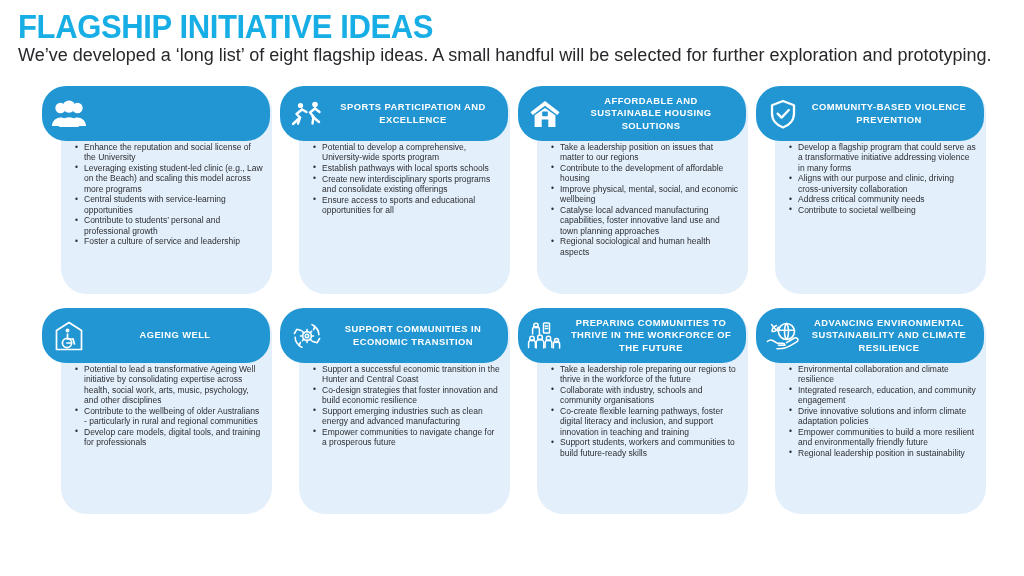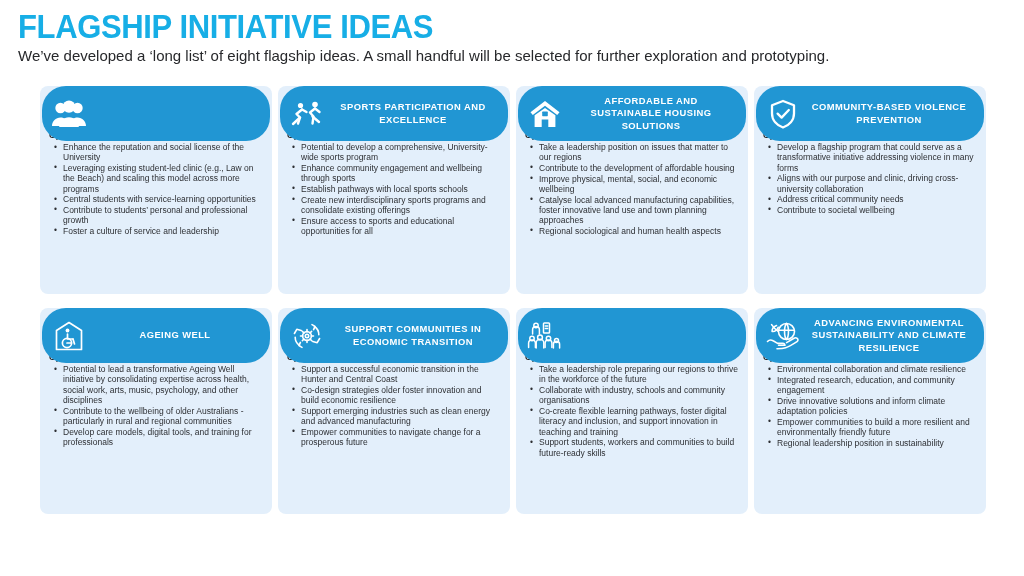--- a/index.html
+++ b/index.html
@@ -18,41 +18,42 @@
     font-size:33px;line-height:33px;
     font-weight:bold;
     letter-spacing:-0.4px;
     color:#17AEE6;
     font-family:"Liberation Sans Narrow","Liberation Sans",sans-serif;
     transform:scaleX(0.94);transform-origin:left center;
     white-space:nowrap;
   }
   .page-subtitle{
     position:absolute;left:18px;top:48px;
-    font-size:15px;line-height:15px;
+    font-size:18px;line-height:15px;
     color:#27282b;
     white-space:nowrap;
   }
 
   
   .grid{
     position:absolute;left:40px;top:86px;
     width:950px;
     display:grid;
     grid-template-columns:repeat(4,232px);
     column-gap:6px;
     row-gap:14px;
   }
   .card{position:relative;}
 
   .card-body{
     background:#e3effb;
-    border-radius:8px;
+    border-radius:26px;
     padding:44px 9px 10px 9px;
     box-sizing:border-box;
+    margin-left:21px;
   }
   .row1 .card-body{min-height:208px;}
   .row2 .card-body{min-height:206px;}
 
   .card-header{
     position:absolute;left:2px;top:0;right:2px;
     background:#2196d3;
     border-radius:24px;
     min-height:55px;
     display:flex;align-items:center;
@@ -137,21 +138,20 @@
           </svg>
         </span>
       </div>
     </div>
 
     <div class="card row1">
       <div class="card-body">
         <div class="opp-label">Opportunity Statement:</div>
         <ul class="points">
           <li>Potential to develop a comprehensive, University-wide sports program</li>
-          <li>Enhance community engagement and wellbeing through sports</li>
           <li>Establish pathways with local sports schools</li>
           <li>Create new interdisciplinary sports programs and consolidate existing offerings</li>
           <li>Ensure access to sports and educational opportunities for all</li>
         </ul>
       </div>
       <div class="card-header">
         <span class="card-icon">
           <svg width="36" height="30" viewBox="0 0 36 30" fill="none" stroke="#fff" stroke-width="2.4" stroke-linecap="round" stroke-linejoin="round">
             <circle cx="11.5" cy="6.5" r="2.6" fill="#fff" stroke="none"></circle>
             <path d="M13 10.5 7.5 15l3.5 3.5-2 6"></path>
@@ -233,21 +233,21 @@
         </span>
         <span class="card-title">AGEING WELL</span>
       </div>
     </div>
 
     <div class="card row2">
       <div class="card-body">
         <div class="opp-label">Opportunity Statement:</div>
         <ul class="points">
           <li>Support a successful economic transition in the Hunter and Central Coast</li>
-          <li>Co-design strategies older foster innovation and build economic resilience</li>
+          <li>Co-design strategies that foster innovation and build economic resilience</li>
           <li>Support emerging industries such as clean energy and advanced manufacturing</li>
           <li>Empower communities to navigate change for a prosperous future</li>
         </ul>
       </div>
       <div class="card-header">
         <span class="card-icon">
           <svg width="34" height="32" viewBox="0 0 34 32" fill="none" stroke="#fff" stroke-width="1.6" stroke-linecap="round" stroke-linejoin="round">
             <circle cx="17" cy="16" r="4.4"></circle>
             <circle cx="17" cy="16" r="1.7"></circle>
             <path d="M17 9.5v2.2M17 20.3v2.2M10.5 16h2.2M21.3 16h2.2M12.4 11.4l1.6 1.6M20 19l1.6 1.6M21.6 11.4 20 13M14 19l-1.6 1.6"></path>
@@ -283,20 +283,21 @@
             <circle cx="5" cy="18.5" r="2.2"></circle>
             <path d="M1.6 27.5v-4.4c0-1.9 1.5-3.2 3.4-3.2s3.4 1.3 3.4 3.2v4.4"></path>
             <circle cx="13" cy="17.5" r="2.4"></circle>
             <path d="M9.2 28v-5.2c0-2 1.7-3.5 3.8-3.5s3.8 1.5 3.8 3.5V28"></path>
             <circle cx="21.5" cy="18.5" r="2.2"></circle>
             <path d="M18.1 27.5v-4.4c0-1.9 1.5-3.2 3.4-3.2s3.4 1.3 3.4 3.2v4.4"></path>
             <circle cx="29.5" cy="20.5" r="2"></circle>
             <path d="M26.4 28v-3.8c0-1.7 1.4-2.9 3.1-2.9s3.1 1.2 3.1 2.9V28"></path>
           </svg>
         </span>
+        <span class="card-title">PREPARING COMMUNITIES TO THRIVE IN THE WORKFORCE OF THE FUTURE</span>
       </div>
     </div>
 
     <div class="card row2">
       <div class="card-body">
         <div class="opp-label">Opportunity Statement:</div>
         <ul class="points">
           <li>Environmental collaboration and climate resilience</li>
           <li>Integrated research, education, and community engagement</li>
           <li>Drive innovative solutions and inform climate adaptation policies</li>

